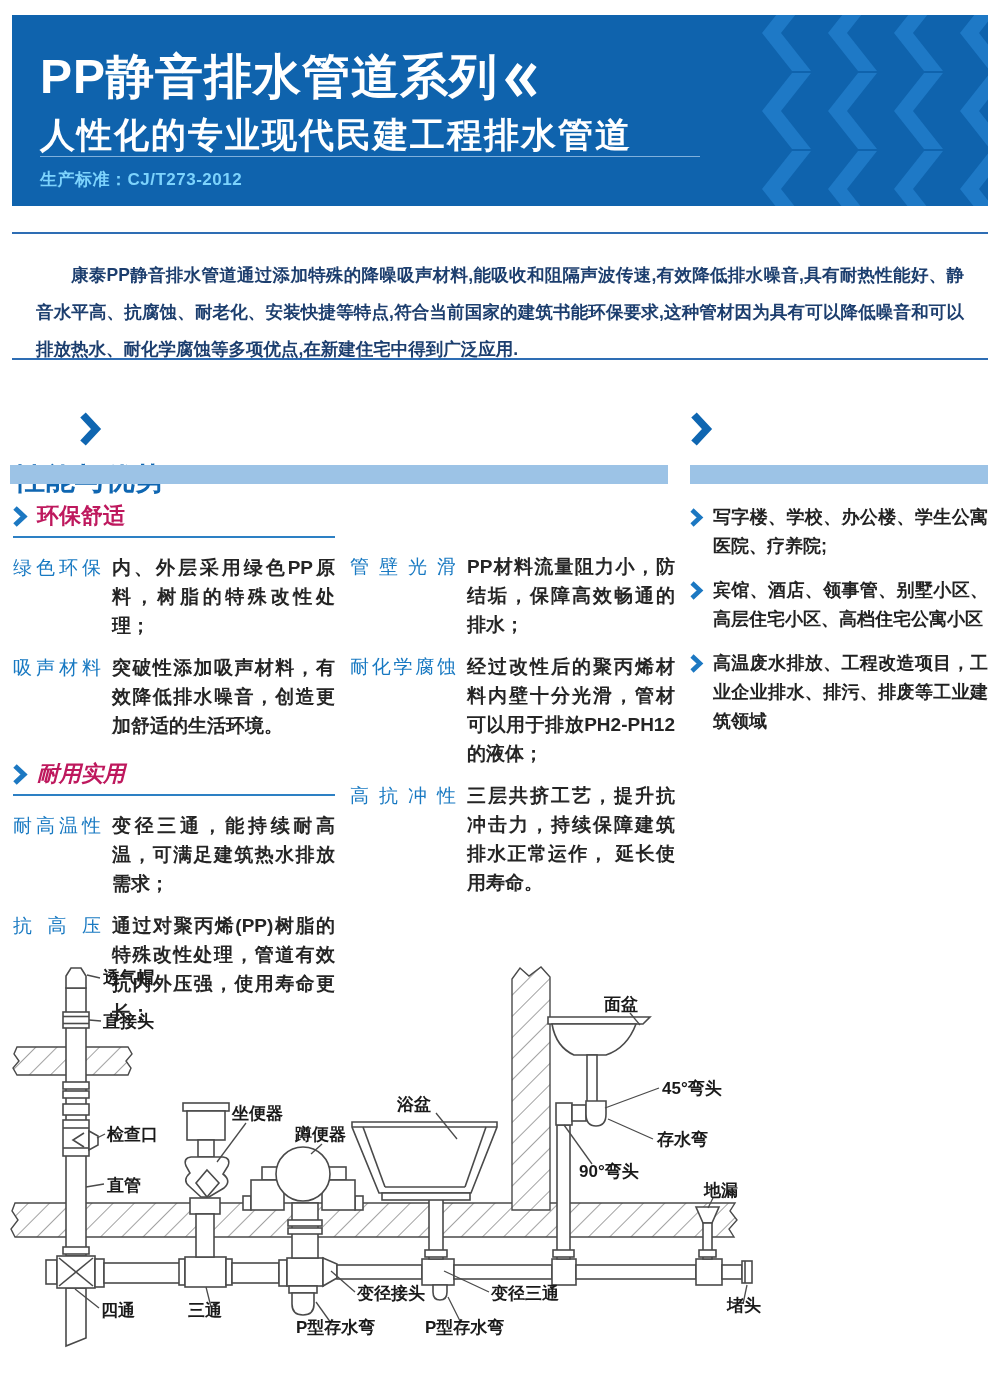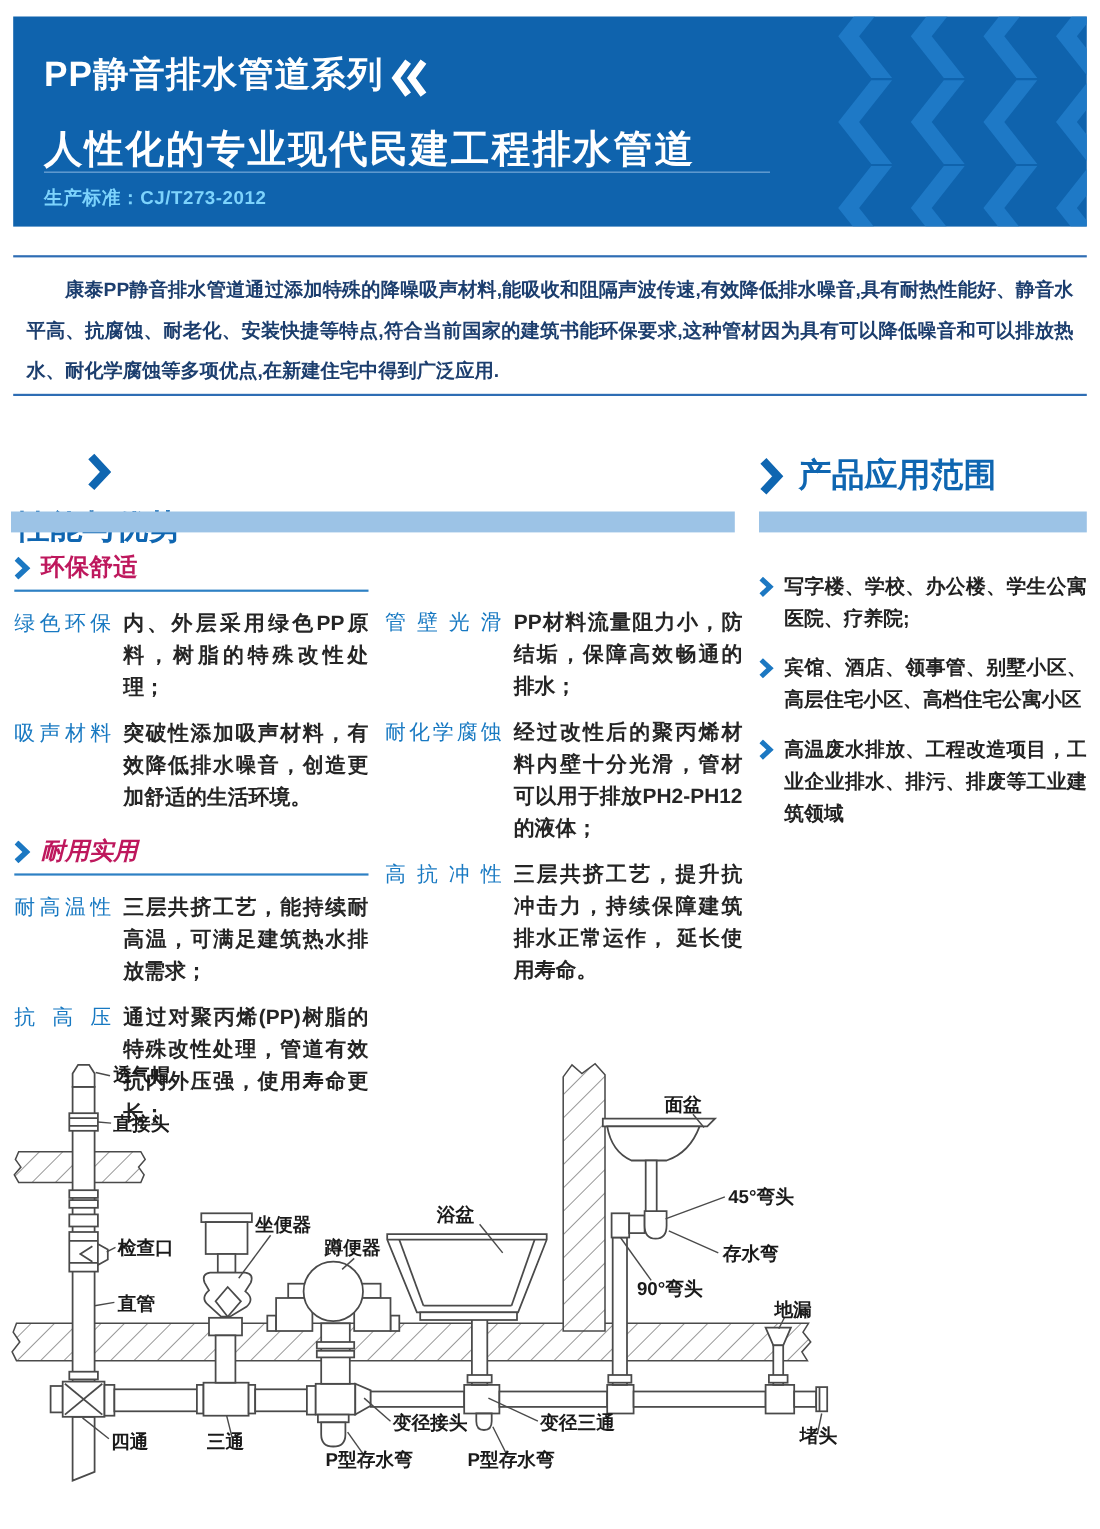--- a/index.html
+++ b/index.html
@@ -2,29 +2,29 @@
 <html><head>
 <meta charset="utf-8">
 <style>
   html,body{margin:0;padding:0;background:#fff;}
   .page{position:relative;width:1000px;height:1390px;background:#fff;overflow:hidden;
         font-family:"Liberation Sans","DejaVu Sans",sans-serif;}
   
   .hdr{position:absolute;left:12px;top:15px;width:976px;height:191px;background:#0f63ad;overflow:hidden;}
   .hdr-deco{position:absolute;right:0;top:0;}
   .hdr-title-row{position:absolute;left:28px;top:30px;display:flex;align-items:center;}
-  .hdr-title{margin:0;font-size:32px;font-weight:800;color:#fff;letter-spacing:1px;white-space:nowrap;}
+  .hdr-title{margin:0;font-size:48px;font-weight:800;color:#fff;letter-spacing:1px;white-space:nowrap;}
   .title-mark{margin-left:5px;margin-top:6px;}
   .hdr-sub{position:absolute;left:28px;top:97px;font-size:35px;font-weight:700;color:#fff;letter-spacing:2px;white-space:nowrap;}
   .hdr-line{position:absolute;left:28px;top:141px;width:660px;height:1px;background:#7fb0dc;}
   .hdr-std{position:absolute;left:28px;top:153px;font-size:17px;font-weight:700;color:#7dd3fc;letter-spacing:.5px;}
   
   .intro{position:absolute;left:12px;top:232px;width:976px;height:128px;box-sizing:border-box;
          border-top:2px solid #2e6db4;border-bottom:2px solid #2e6db4;padding:11px 12px 0;}
-  .intro-text{margin:0;font-size:17.5px;line-height:37px;color:#1c3e6e;font-weight:700;
+  .intro-text{margin:12px;font-size:17.5px;line-height:37px;color:#1c3e6e;font-weight:700;
               text-indent:2em;text-align:justify;}
   
   .sec-head{position:absolute;top:412px;display:flex;align-items:center;gap:13px;}
   .sec-head-left{left:15px;flex-direction:column;}
   .sec-head-right{left:690px;}
   .sec-title{font-size:30px;font-weight:800;color:#0f66b1;white-space:nowrap;}
   .bar{position:absolute;top:465px;height:19px;background:#9cc3e6;}
   .bar-left{left:10px;width:658px;}
   .bar-right{left:690px;width:298px;}
   
@@ -33,21 +33,21 @@
   .apps{position:absolute;left:690px;top:503px;width:298px;}
   .subhead{display:flex;align-items:center;gap:9px;font-size:22px;font-weight:800;color:#be185d;height:30px;}
   .subline{border-bottom:2px solid #2d80c4;margin:5px 0 15px 0;}
   .group2{margin-top:19px;font-style:italic;}
   .pair{display:flex;margin-bottom:13px;}
   .term{flex:0 0 auto;color:#1879c2;font-weight:400;font-size:19px;line-height:29px;
         text-align:justify;text-align-last:justify;}
   .colA .term{width:88px;margin-right:11px;}
   .colB .term{width:106px;margin-right:11px;}
   .desc{flex:1;color:#252525;font-weight:600;font-size:19px;line-height:29px;text-align:justify;}
-  .app-item{display:flex;margin-bottom:15px;margin-top:16px;}
+  .app-item{display:flex;margin-bottom:15px;}
   .app-item .chev-wrap{flex:0 0 auto;margin-top:5px;margin-right:9px;}
   .app-text{font-size:18px;line-height:29px;color:#222;font-weight:600;text-align:justify;}
   
   .diagram{position:absolute;left:0;top:955px;width:1000px;height:435px;}
   .dlabel{font-size:17px;font-weight:700;fill:#1a1a1a;font-family:"Liberation Sans","DejaVu Sans",sans-serif;}
   .pipe{fill:#fff;stroke:#4a4a4a;stroke-width:1.6;}
   .pline{fill:none;stroke:#4a4a4a;stroke-width:1.6;}
   .leader{fill:none;stroke:#4a4a4a;stroke-width:1.3;}
 </style>
 </head>
@@ -96,21 +96,20 @@
       <path d="M4,3 L17,17 L4,31" stroke="#0f66b1" stroke-width="7.5" fill="none"></path>
     </svg>
     <span class="sec-title">性能与优势</span>
   </div>
   <div class="bar bar-left"></div>
 
   <div class="sec-head sec-head-right">
     <svg width="23" height="34" viewBox="0 0 23 34">
       <path d="M4,3 L17,17 L4,31" stroke="#0f66b1" stroke-width="7.5" fill="none"></path>
     </svg>
-    <span class="sec-title">产品应用范围</span>
   </div>
   <div class="bar bar-right"></div>
 
   <div class="colA">
     <div class="subhead">
       <svg class="chev-wrap" width="15" height="21" viewBox="0 0 15 21">
         <path d="M2,2 L11,10.5 L2,19" stroke="#1c78c2" stroke-width="5" fill="none"></path>
       </svg>
       <span>环保舒适</span>
     </div>
@@ -128,21 +127,21 @@
     <div class="subhead group2">
       <svg class="chev-wrap" width="15" height="21" viewBox="0 0 15 21">
         <path d="M2,2 L11,10.5 L2,19" stroke="#1c78c2" stroke-width="5" fill="none"></path>
       </svg>
       <span>耐用实用</span>
     </div>
     <div class="subline"></div>
 
     <div class="pair">
       <span class="term">耐高温性</span>
-      <span class="desc">三层共挤工艺，能持续耐高温，可满足建筑热水排放需求；</span>
+      <span class="desc">变径三通，能持续耐高温，可满足建筑热水排放需求；</span>
     </div>
     <div class="pair">
       <span class="term">抗高压</span>
       <span class="desc">通过对聚丙烯(PP)树脂的特殊改性处理，管道有效抗内外压强，使用寿命更长；</span>
     </div>
   </div>
 
   <div class="colB">
     <div class="pair">
       <span class="term">管壁光滑</span>

